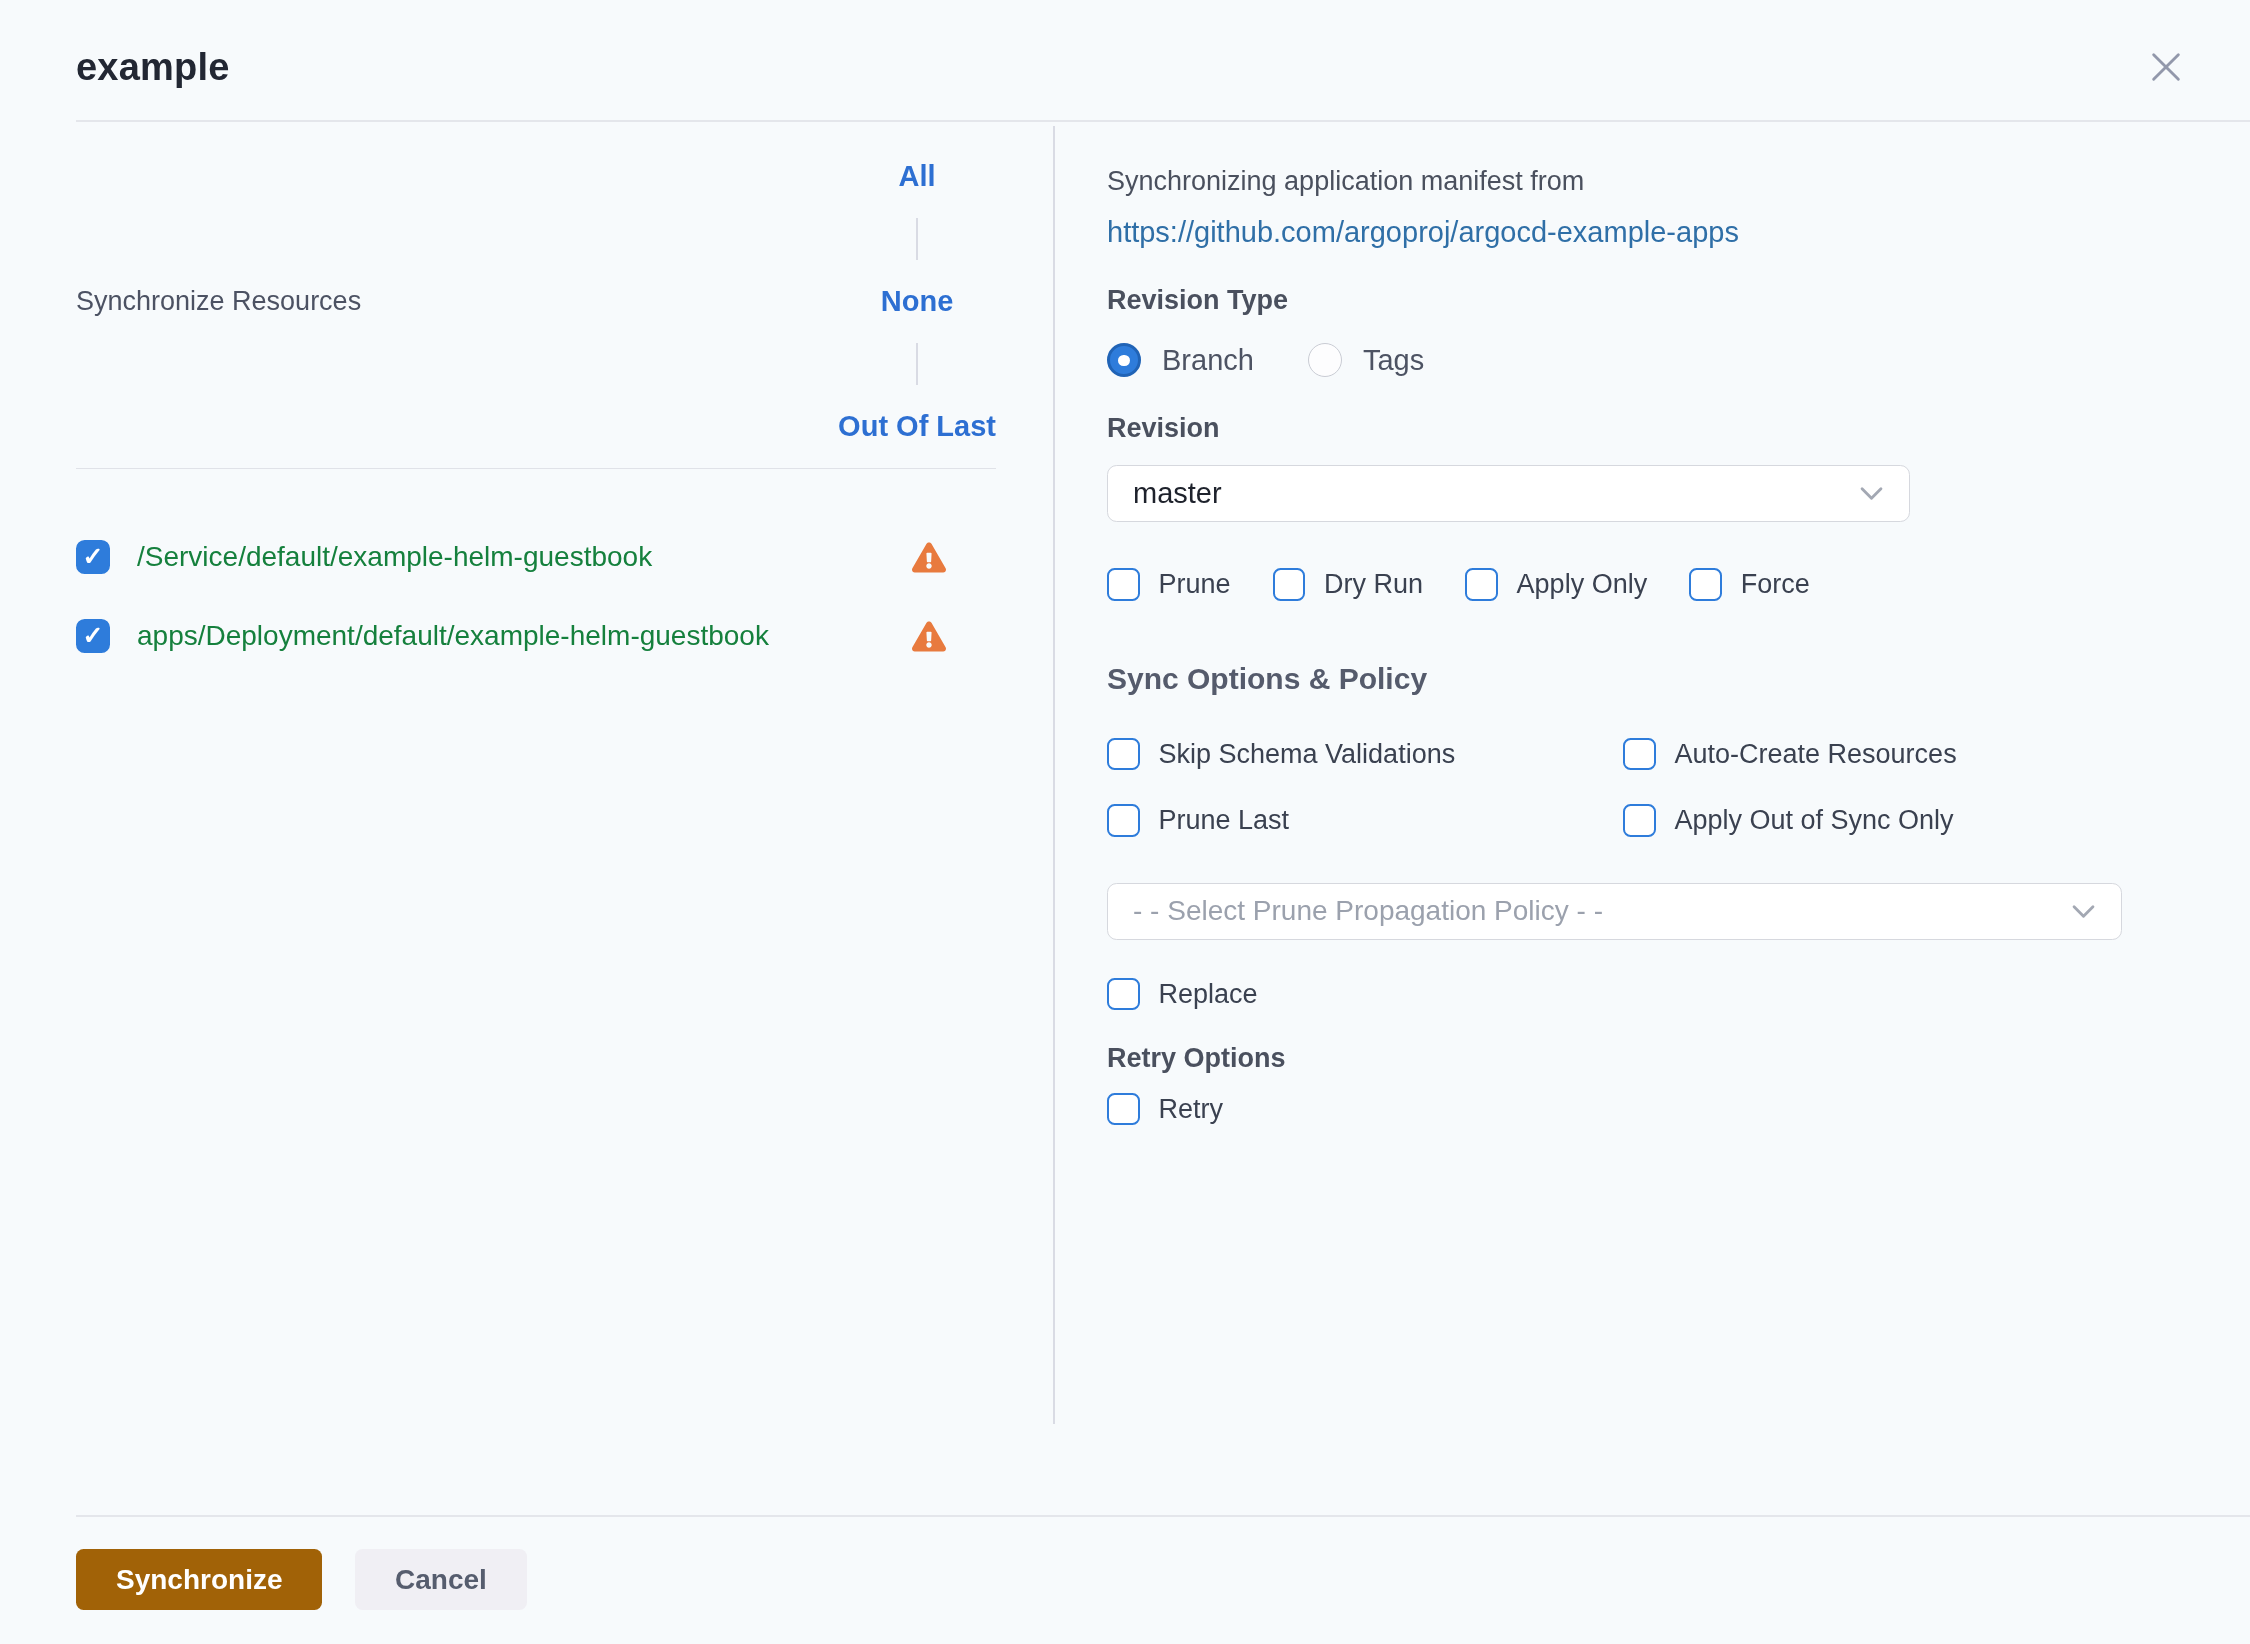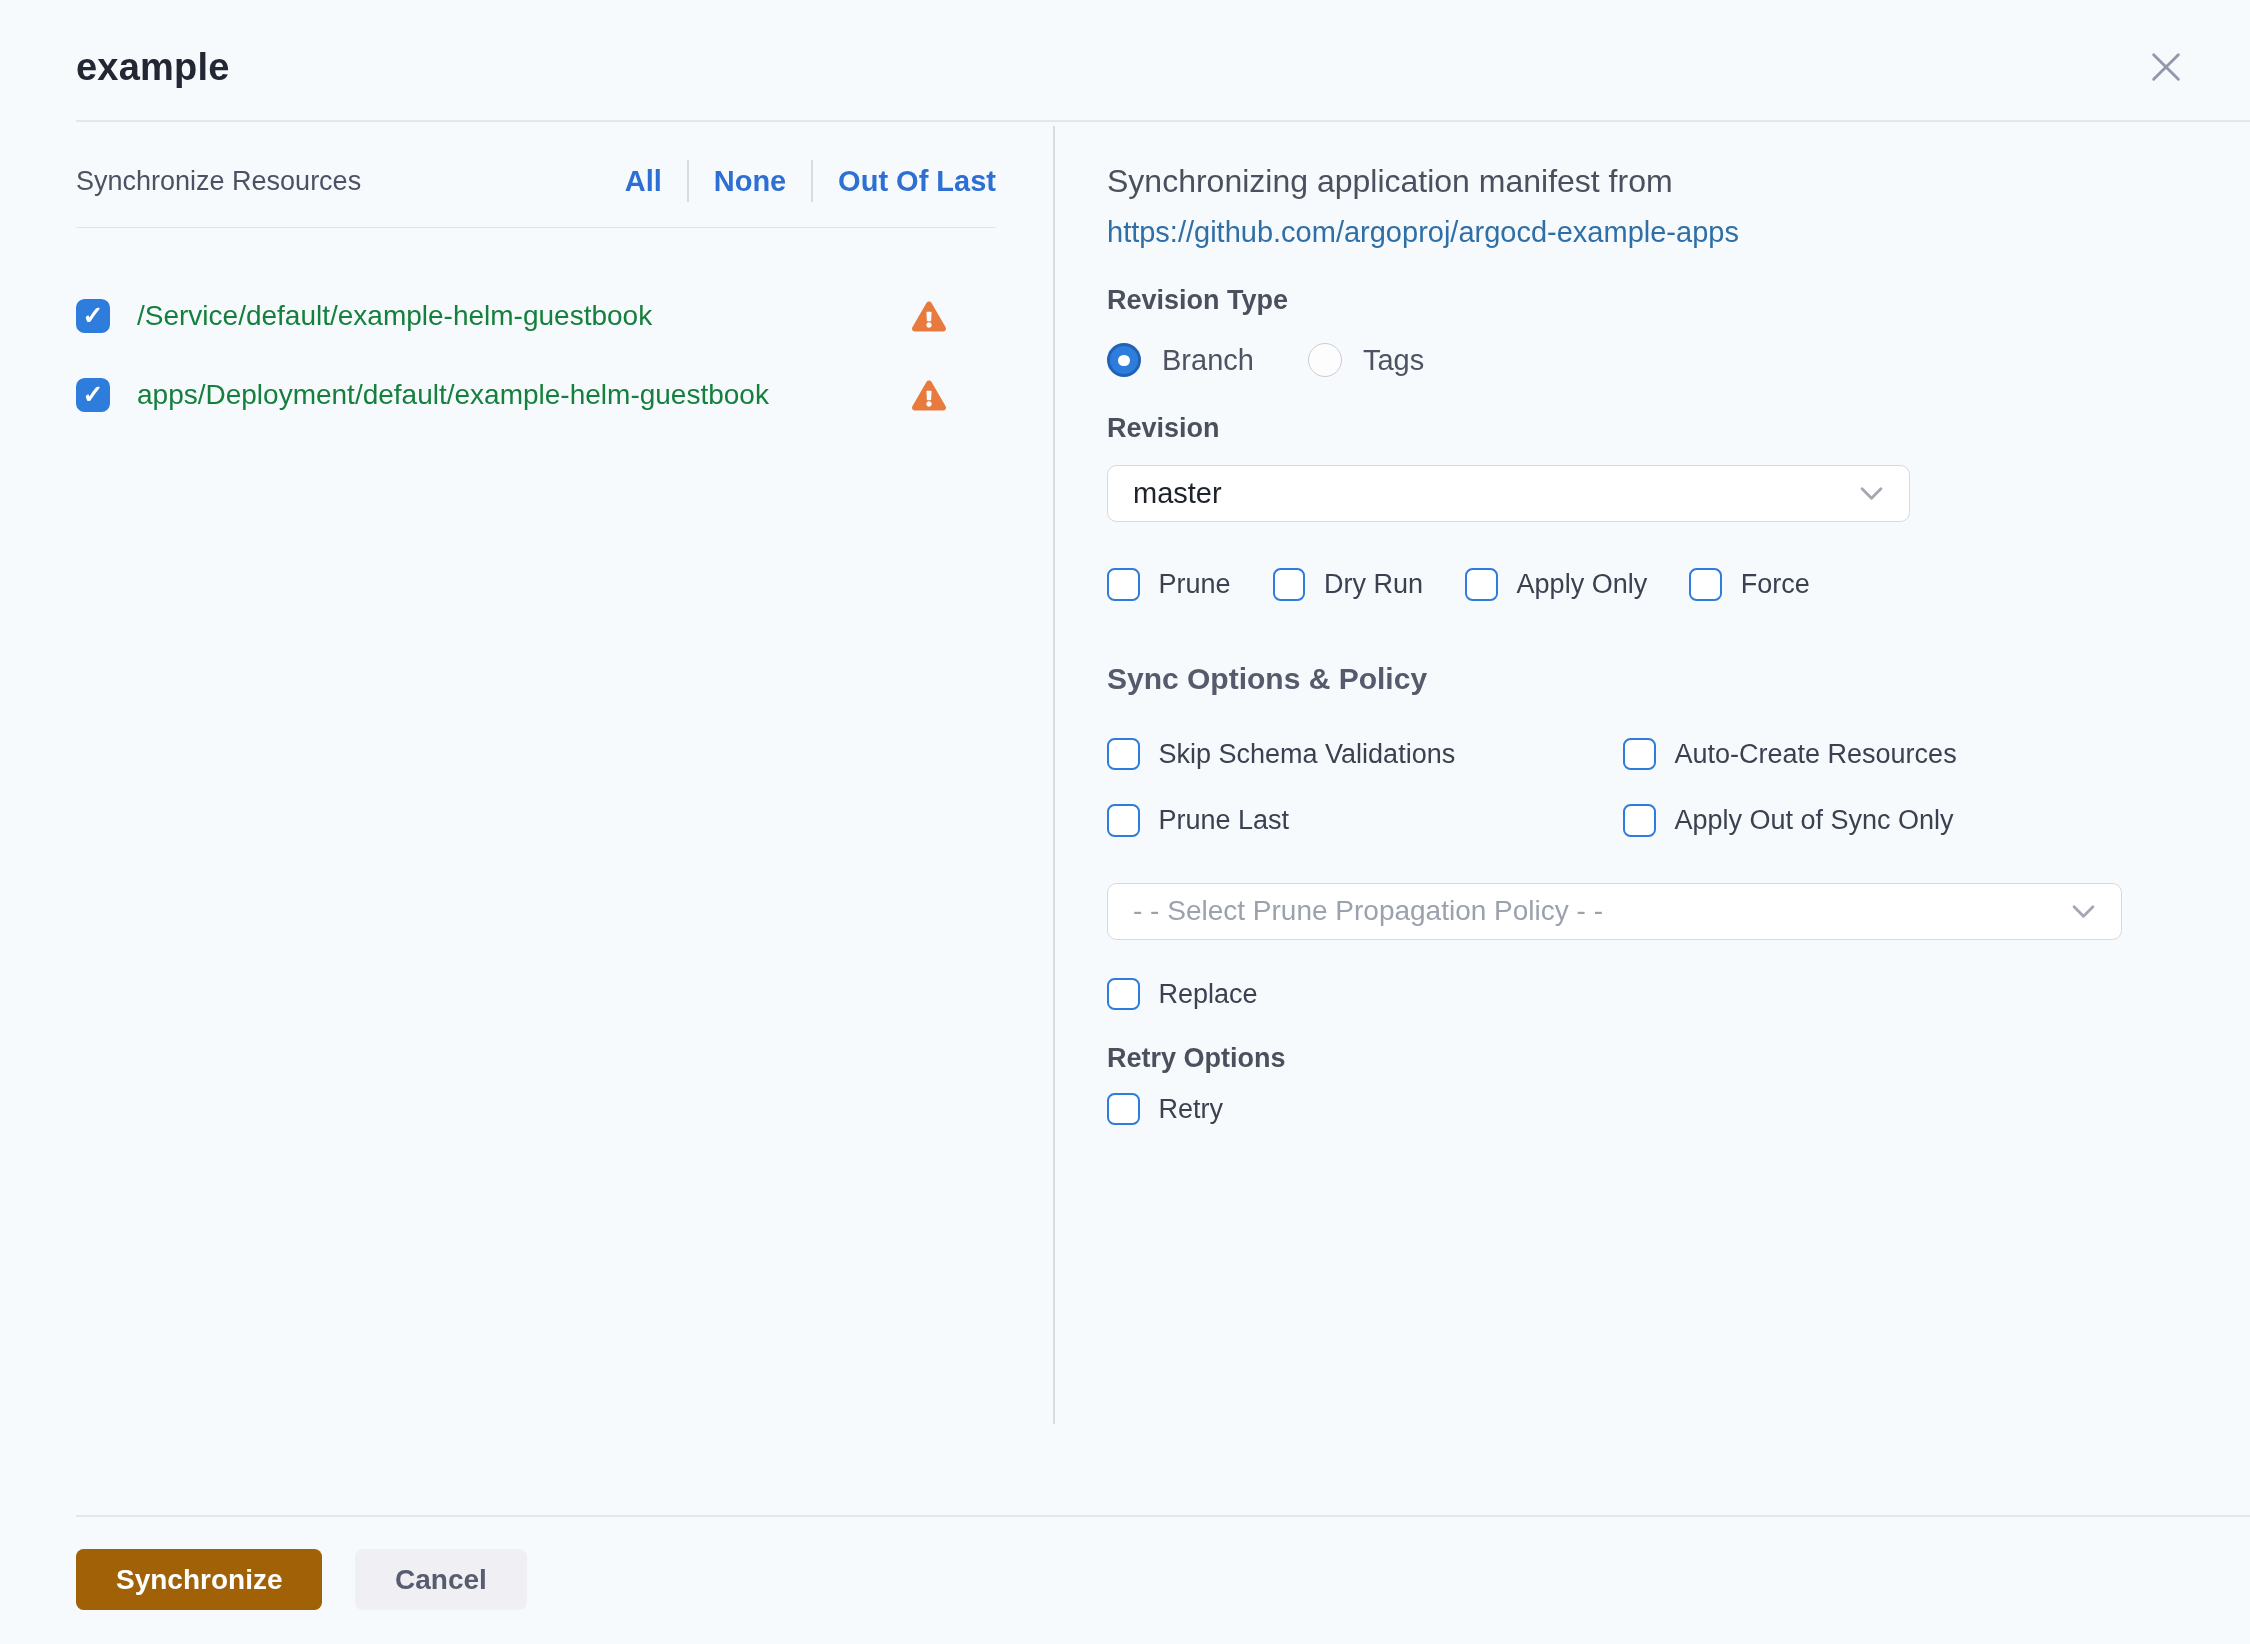--- a/index.html
+++ b/index.html
@@ -30,21 +30,21 @@
   .v-divider { position:absolute; left:1053px; top:3.8px; width:1.9px; height:1298px; background:#d9dbe4; }
 
   
   .left-panel { width:1053px; flex:0 0 1053px; padding-left:76px; }
   .left-header {
     width:920px; padding-top:38px; padding-bottom:25px;
     border-bottom:1.9px solid #e0e2e8;
     display:flex; align-items:center; justify-content:space-between;
   }
   .left-heading { font-size:27px; font-weight:500; color:#4c5263; }
-  .filters { display:flex; align-items:center; gap:25px; }
+  .filters { display:flex; align-items:center; gap:25px;flex-direction:column; }
   .filter-link { font-size:29px; font-weight:700; color:#2d6fd2; cursor:pointer; }
   .filter-sep { width:1.9px; height:42px; background:#d9dbe4; }
 
   .resource-list { margin-top:61px; display:flex; flex-direction:column; gap:25px; }
   .resource-row { width:920px; height:54px; display:flex; align-items:center; }
   .resource-label { margin-left:27px; font-size:28px; color:#15803d; }
   .warn-wrap { margin-left:auto; margin-right:50px; display:flex; align-items:center; }
 
   
   .cb {
@@ -54,21 +54,21 @@
   }
   .cb.small { width:32.5px; height:32.5px; flex-basis:32.5px; border-radius:7.6px; }
   .cb.checked { background:#2e7cdb; }
   .cb.checked::after {
     content:"\2713"; color:#ffffff; font-size:25px; font-weight:700; line-height:1;
     transform:translateY(-1px);
   }
 
   
   .right-panel { flex:1 1 auto; padding:42px 115px 0 54px; }
-  .manifest-text { font-size:32px; font-weight:500; color:#4a505e; line-height:34px; }
+  .manifest-text { font-size:27px; font-weight:500; color:#4a505e; line-height:34px; }
   .manifest-link { margin-top:15.3px; font-size:29px; color:#2f6fa7; line-height:38px; cursor:pointer; }
   .section-label { font-size:27px; font-weight:600; color:#4a505e; }
   .rt-label { margin-top:34px; }
 
   .radio-row { margin-top:27px; display:flex; align-items:center; gap:54px; }
   .radio-item { display:flex; align-items:center; gap:21px; cursor:pointer; }
   .radio {
     width:34px; height:34px; border-radius:50%;
     border:1.9px solid #c9ccd4; background:#fdfdfe; position:relative; flex:0 0 34px;
   }

